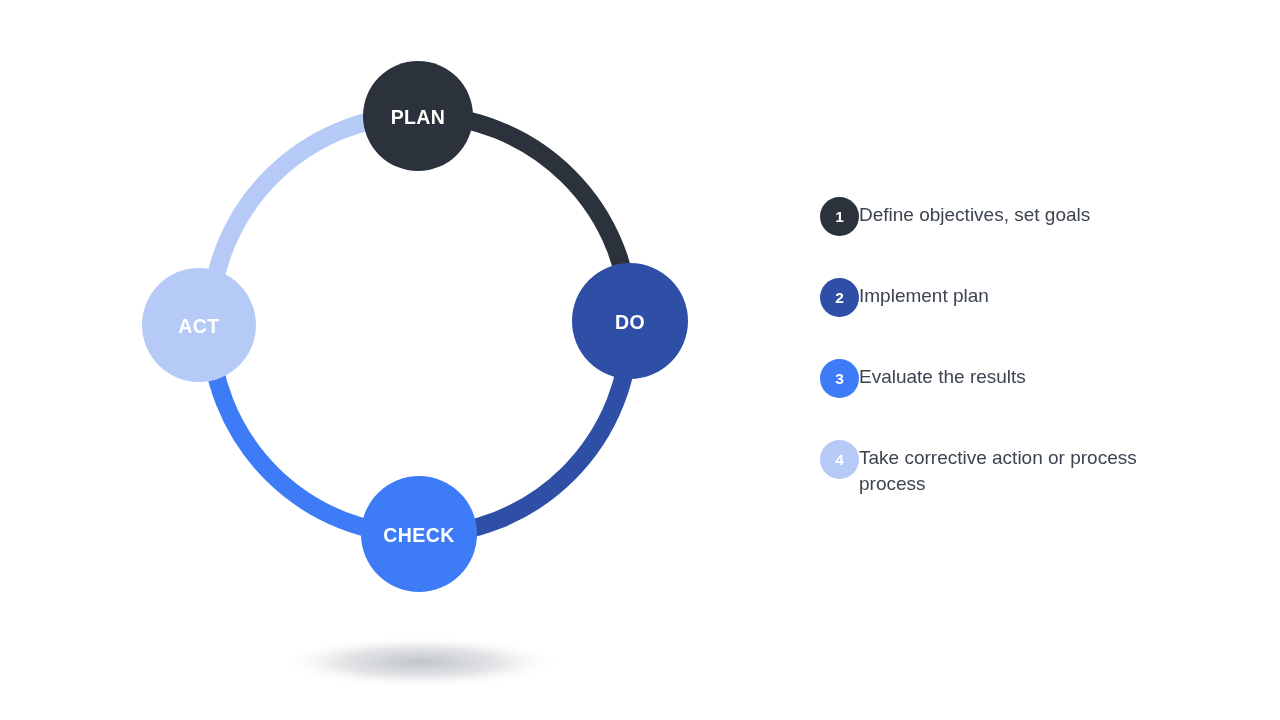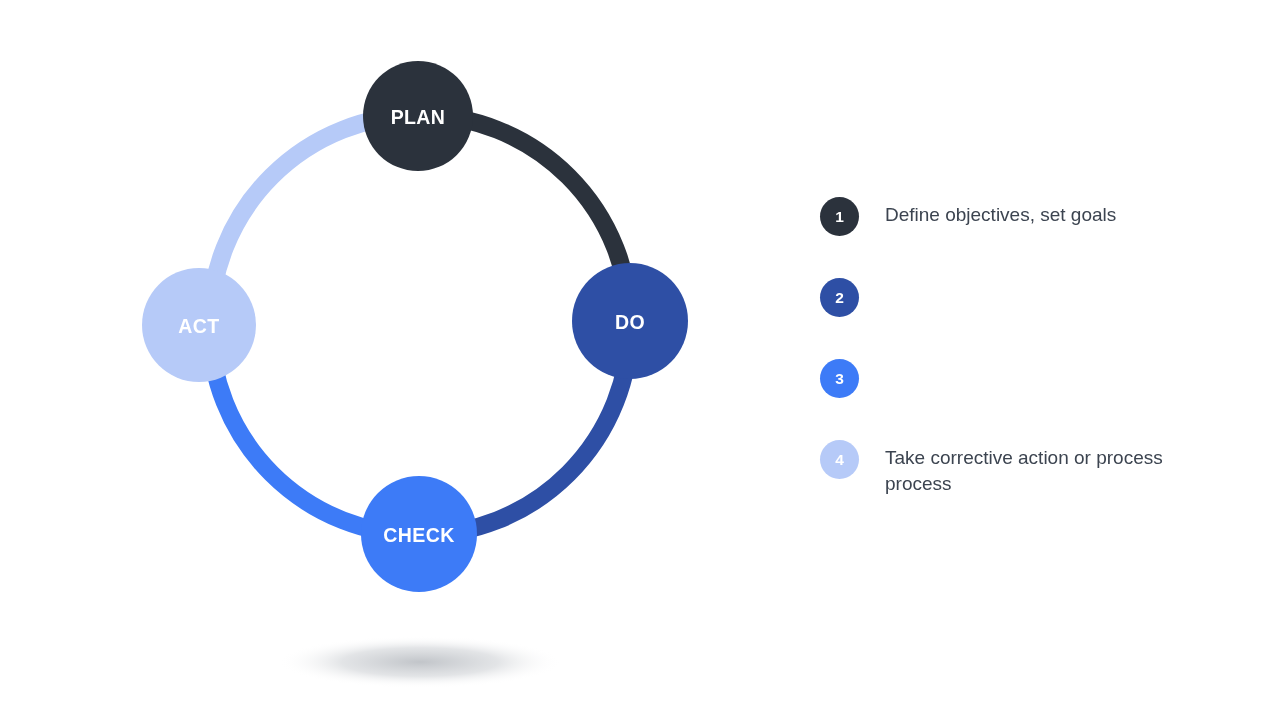--- a/index.html
+++ b/index.html
@@ -71,21 +71,20 @@
     display: flex;
     align-items: center;
     justify-content: center;
     color: #ffffff;
     font-size: 15.5px;
     font-weight: bold;
     font-family: "Liberation Sans", sans-serif;
     margin-top: 1px;
   }
   .legend-text {
-    margin-left: 26px;
     color: #3c4450;
     font-size: 19px;
     line-height: 26px;
     font-family: "Liberation Sans", sans-serif;
     font-weight: 400;
     max-width: 300px;
     padding-top: 6px;
   }
 </style>
 </head>
@@ -137,24 +136,26 @@
 
   <div class="legend">
 
     <div class="legend-item">
       <div class="legend-badge" style="background:#2b323c;">1</div>
       <div class="legend-text">Define objectives, set goals</div>
     </div>
 
     <div class="legend-item">
       <div class="legend-badge" style="background:#2e4fa5;">2</div>
+      <div class="legend-text">Implement plan</div>
     </div>
 
     <div class="legend-item">
       <div class="legend-badge" style="background:#3d7bf7;">3</div>
+      <div class="legend-text">Evaluate the results</div>
     </div>
 
     <div class="legend-item">
       <div class="legend-badge" style="background:#b6caf8;">4</div>
       <div class="legend-text">Take corrective action or process process</div>
     </div>
 
   </div>
 
 </div>

